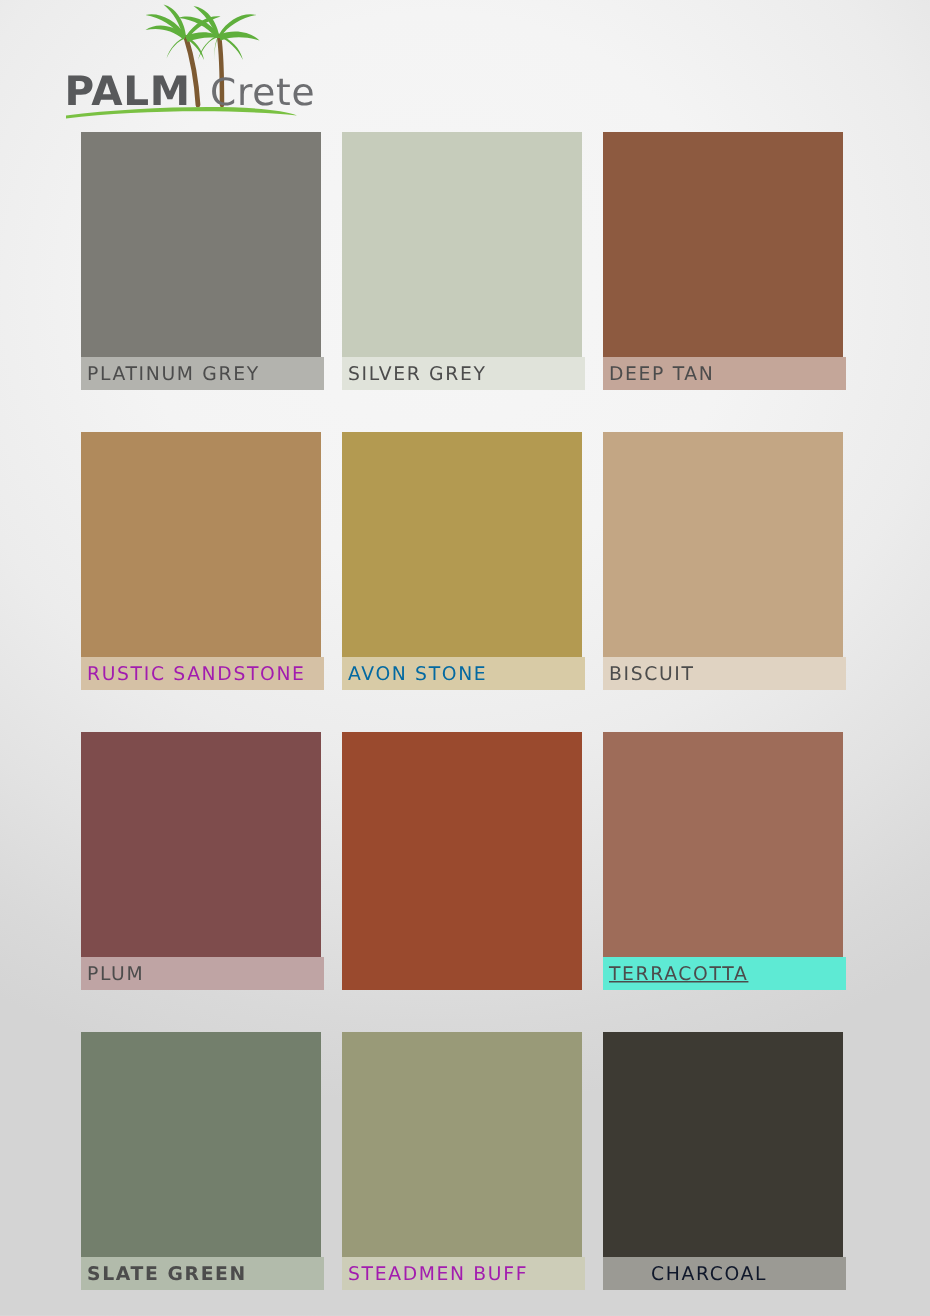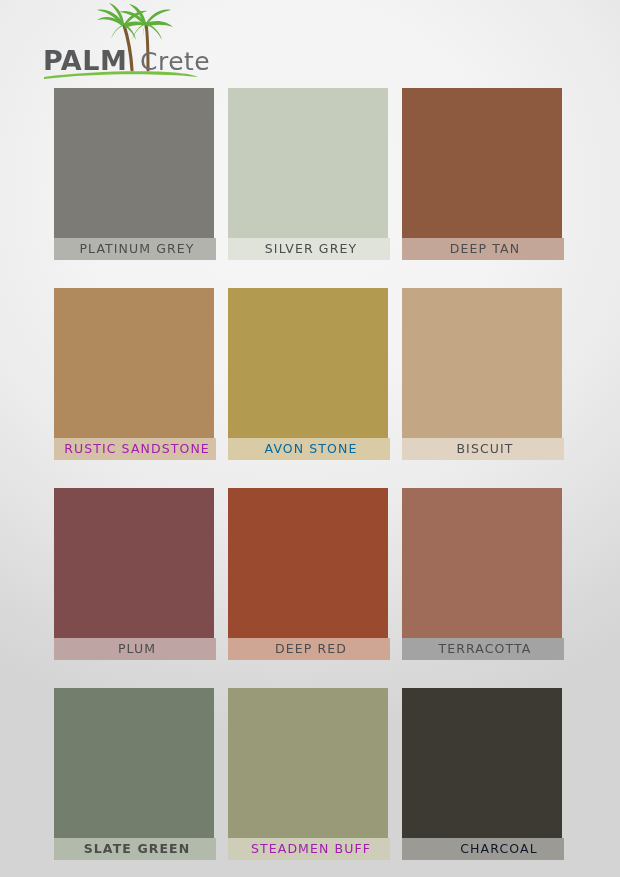--- a/index.html
+++ b/index.html
@@ -58,21 +58,20 @@
   
   #grid {
     position: absolute;
     left: 54px;
     top: 88px;
     width: 512px;
     display: grid;
     grid-template-columns: repeat(3, 160px);
     column-gap: 14px;
     row-gap: 28px;
-    text-align: center;
   }
   .swatch {
     position: relative;
     width: 160px;
     height: 172px;
   }
   .swatch-color {
     position: absolute;
     left: 0;
     top: 0;
@@ -169,26 +168,25 @@
     <div class="swatch-label" style="background: rgb(224, 211, 194); color: rgb(76, 76, 76);">BISCUIT</div>
   </div>
 
   <div class="swatch">
     <div class="swatch-color" style="background: rgb(126, 76, 76);"></div>
     <div class="swatch-label" style="background: rgb(191, 164, 164); color: rgb(76, 76, 76); margin-top: 30px;">PLUM</div>
   </div>
 
   <div class="swatch">
     <div class="swatch-color" style="background: rgb(154, 74, 46);"></div>
-    <div class="swatch-label" style="background: rgb(207, 166, 148); color: rgb(76, 76, 76);">DEEP RED</div>
   </div>
 
   <div class="swatch">
     <div class="swatch-color" style="background: rgb(158, 108, 89);"></div>
-    <div class="swatch-label" style="background: #a3a3a3; color: rgb(76, 76, 76);">TERRACOTTA</div>
+    <div class="swatch-label" style="background: #5eead4; color: rgb(76, 76, 76); text-decoration: underline;">TERRACOTTA</div>
   </div>
 
   <div class="swatch">
     <div class="swatch-color" style="background: rgb(115, 127, 108);"></div>
     <div class="swatch-label" style="background: rgb(178, 187, 171); color: rgb(76, 76, 76); font-weight: bold;">SLATE GREEN</div>
   </div>
 
   <div class="swatch">
     <div class="swatch-color" style="background: rgb(153, 154, 120);"></div>
     <div class="swatch-label" style="background: rgb(205, 205, 184); color: #a21caf;">STEADMEN BUFF</div>

